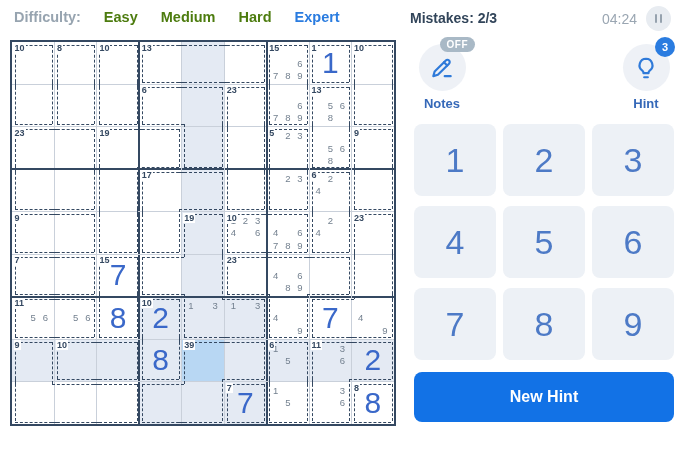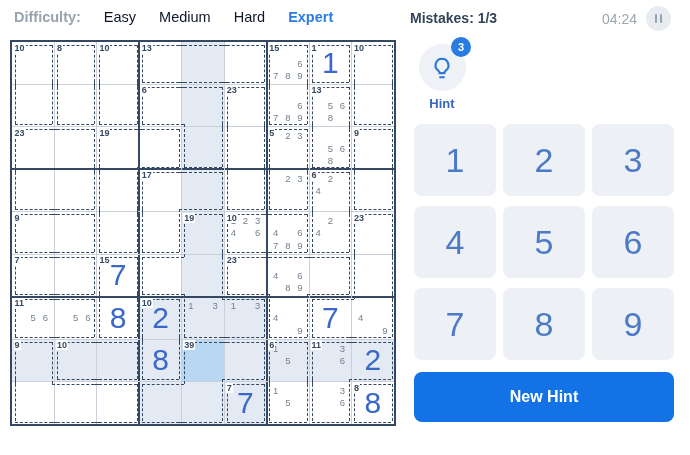--- a/index.html
+++ b/index.html
@@ -4,21 +4,21 @@
 <style>
   html,body{margin:0;padding:0;}
   body{
     width:690px;height:455px;position:relative;background:#ffffff;
     font-family:"Liberation Sans",sans-serif;overflow:hidden;
     -webkit-font-smoothing:antialiased;
   }
   
   .diffbar{position:absolute;left:14px;top:9px;display:flex;align-items:center;gap:23px;font-size:14.5px;}
   .diff-label{color:#97a4b0;font-weight:600;}
-  .diff-item{color:#0f172a;font-weight:400;cursor:pointer;}
+  .diff-item{color:#4d7c0f;font-weight:700;cursor:pointer;}
   .diff-item.active{color:#2a7ce0;font-weight:700;}
   .mistakes{position:absolute;left:410px;top:10px;font-size:14px;font-weight:700;color:#32455a;}
   .timer{position:absolute;left:602px;top:11px;font-size:14px;color:#9aa6b2;}
   .pausebtn{position:absolute;left:646px;top:6px;width:25px;height:25px;border-radius:50%;
     background:#e8ecf1;display:flex;align-items:center;justify-content:center;gap:2.5px;cursor:pointer;}
   .pausebtn i{display:block;width:2.5px;height:9px;background:#96a2ae;border-radius:1px;}
   
   .board{position:absolute;left:10px;top:40px;width:382px;height:382px;border:2px solid #344861;background:#fff;}
   .cell{position:absolute;box-sizing:border-box;}
   .gline{position:absolute;pointer-events:none;}
@@ -50,21 +50,21 @@
 </head>
 <body>
 
 <div class="diffbar">
   <span class="diff-label">Difficulty:</span>
   <span class="diff-item">Easy</span>
   <span class="diff-item">Medium</span>
   <span class="diff-item">Hard</span>
   <span class="diff-item active">Expert</span>
 </div>
-<div class="mistakes">Mistakes: 1/3</div>
+<div class="mistakes">Mistakes: 2/3</div>
 <div class="timer">04:24</div>
 <div class="pausebtn">
   <span style="display:flex;gap:2.5px;">
       <i></i>
       <i></i>
     </span>
 </div>
 
 <div class="board">
     <div class="cell" style="left: 0px; top: 0px; width: 42.4444px; height: 42.4444px; background: rgb(255, 255, 255);"></div>
@@ -524,20 +524,31 @@
       <span style="grid-area: 2 / 2; color: rgb(115, 128, 143);">5</span>
     </div>
     <div class="notes" style="left: 297.111px; top: 339.556px; width: 42.4444px; height: 42.4444px;">
       <span style="grid-area: 1 / 3; color: rgb(115, 128, 143);">3</span>
       <span style="grid-area: 2 / 3; color: rgb(115, 128, 143);">6</span>
     </div>
   </div>
 
 <div class="toolbar">
   <div class="tool">
+    <span class="badge-off">OFF</span>
+    <span class="circ">
+      <svg width="26" height="26" viewBox="0 0 24 24" fill="none" stroke="#2f7ad9" stroke-width="2" stroke-linecap="round" stroke-linejoin="round">
+        <path d="M4 19.5l1.2-4.2L15.5 5a2.1 2.1 0 0 1 3 3L8.2 18.3 4 19.5z"></path>
+          <path d="M13.8 6.7l3 3"></path>
+        <line x1="14.5" y1="19.5" x2="20" y2="19.5"></line>
+      </svg>
+    </span>
+    <span class="tlabel">Notes</span>
+  </div>
+  <div class="tool">
     <span class="badge-count">3</span>
     <span class="circ">
       <svg width="26" height="26" viewBox="0 0 24 24" fill="none" stroke="#2f7ad9" stroke-width="2" stroke-linecap="round" stroke-linejoin="round">
         <path d="M12 3.5a6 6 0 0 0-3.4 10.9c.8.6 1.1 1.5 1.1 2.4h4.6c0-.9.3-1.8 1.1-2.4A6 6 0 0 0 12 3.5z"></path>
         <line x1="10.3" y1="20.5" x2="13.7" y2="20.5"></line>
       </svg>
     </span>
     <span class="tlabel">Hint</span>
   </div>
 </div>

